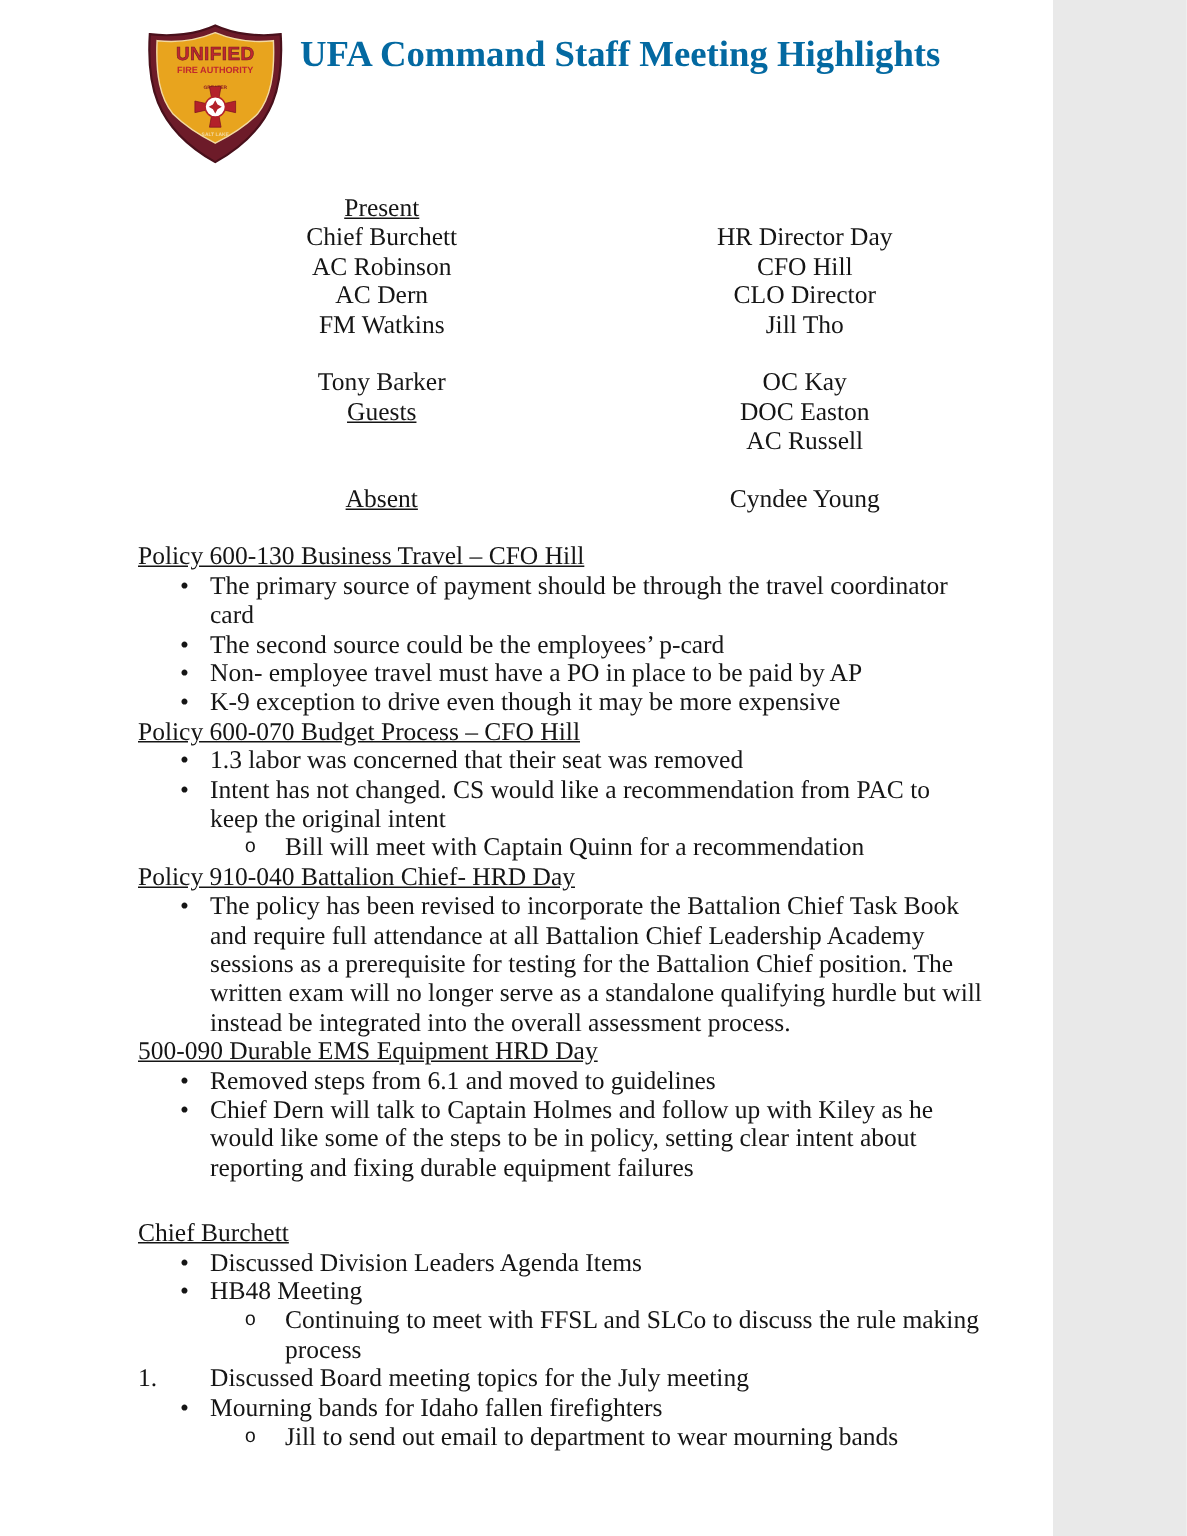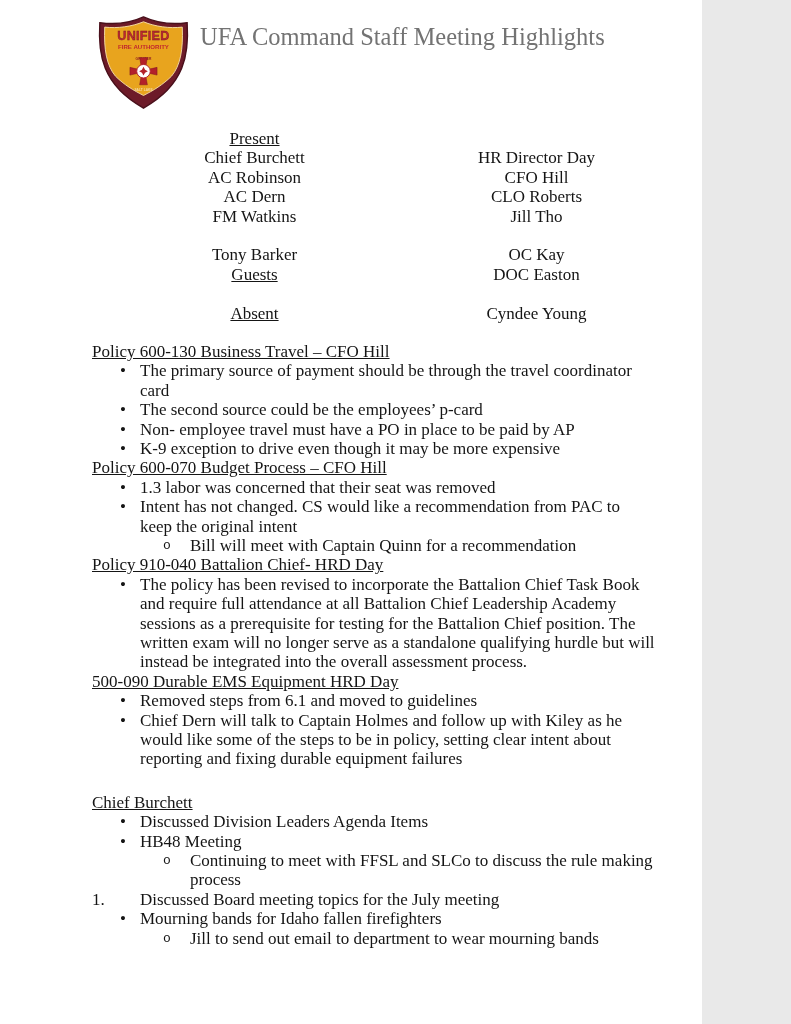--- a/index.html
+++ b/index.html
@@ -8,21 +8,21 @@
     width:702px;height:1024px;background:#ffffff;box-sizing:border-box;
     padding:15px 46px 0 92px;
     font-family:"Liberation Serif","DejaVu Serif",serif;
     font-size:17px;line-height:19.4px;color:#151515;
     overflow:hidden;
   }
   
   .header{display:flex;align-items:flex-start;}
   .logo{flex:0 0 auto;margin-left:3px;}
   .title-block{margin-left:8px;margin-top:6px;}
-  .title-line{font-weight:normal;font-size:24.5px;line-height:31px;white-space:nowrap;color:#737373;}
+  .title-line{font-weight:bold;font-size:24.5px;line-height:31px;white-space:nowrap;color:#0369a1;}
   
   .attendance{margin-top:19px;}
   .att-row{display:flex;height:19.4px;white-space:nowrap;text-align:center;}
   .att-left{width:325px;flex:0 0 325px;}
   .att-right{flex:1 1 auto;}
   .u{text-decoration:underline;}
   
   .minutes{margin-top:19px;}
   .section-heading{text-decoration:underline;white-space:nowrap;}
   .sec-space{margin-top:24px;}
@@ -69,37 +69,41 @@
     <div class="att-row">
       <span class="att-left">Chief Burchett</span>
       <span class="att-right">HR Director Day</span>
     </div>
     <div class="att-row">
       <span class="att-left">AC Robinson</span>
       <span class="att-right">CFO Hill</span>
     </div>
     <div class="att-row">
       <span class="att-left">AC Dern</span>
-      <span class="att-right">CLO Roberts</span>
+      <span class="att-right">CLO Director</span>
     </div>
     <div class="att-row">
       <span class="att-left">FM Watkins</span>
       <span class="att-right">Jill Tho</span>
     </div>
     <div class="att-row">
       <span class="att-left"></span>
       <span class="att-right"></span>
     </div>
     <div class="att-row">
       <span class="att-left">Tony Barker</span>
       <span class="att-right">OC Kay</span>
     </div>
     <div class="att-row">
       <span class="att-left u">Guests</span>
       <span class="att-right">DOC Easton</span>
+    </div>
+    <div class="att-row">
+      <span class="att-left"></span>
+      <span class="att-right">AC Russell</span>
     </div>
     <div class="att-row">
       <span class="att-left"></span>
       <span class="att-right"></span>
     </div>
     <div class="att-row">
       <span class="att-left u">Absent</span>
       <span class="att-right">Cyndee Young</span>
     </div>
   </div>

